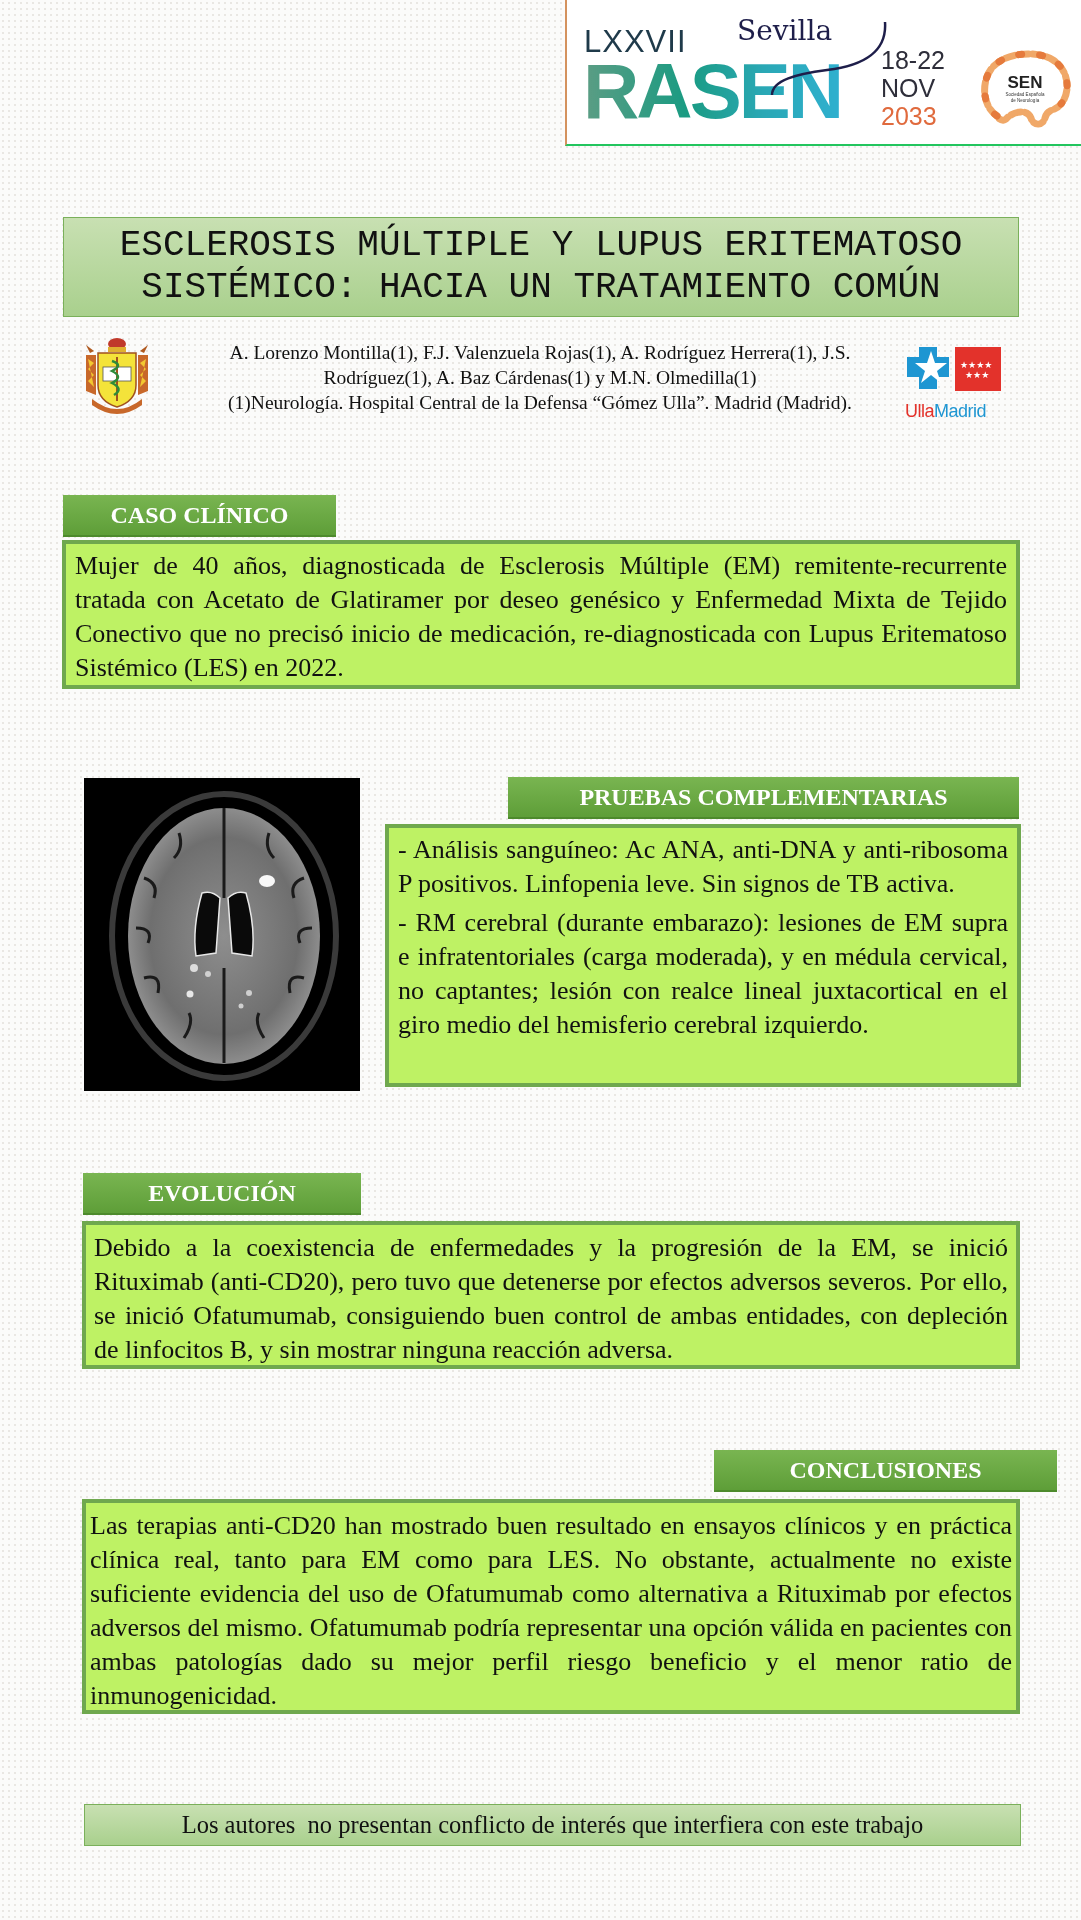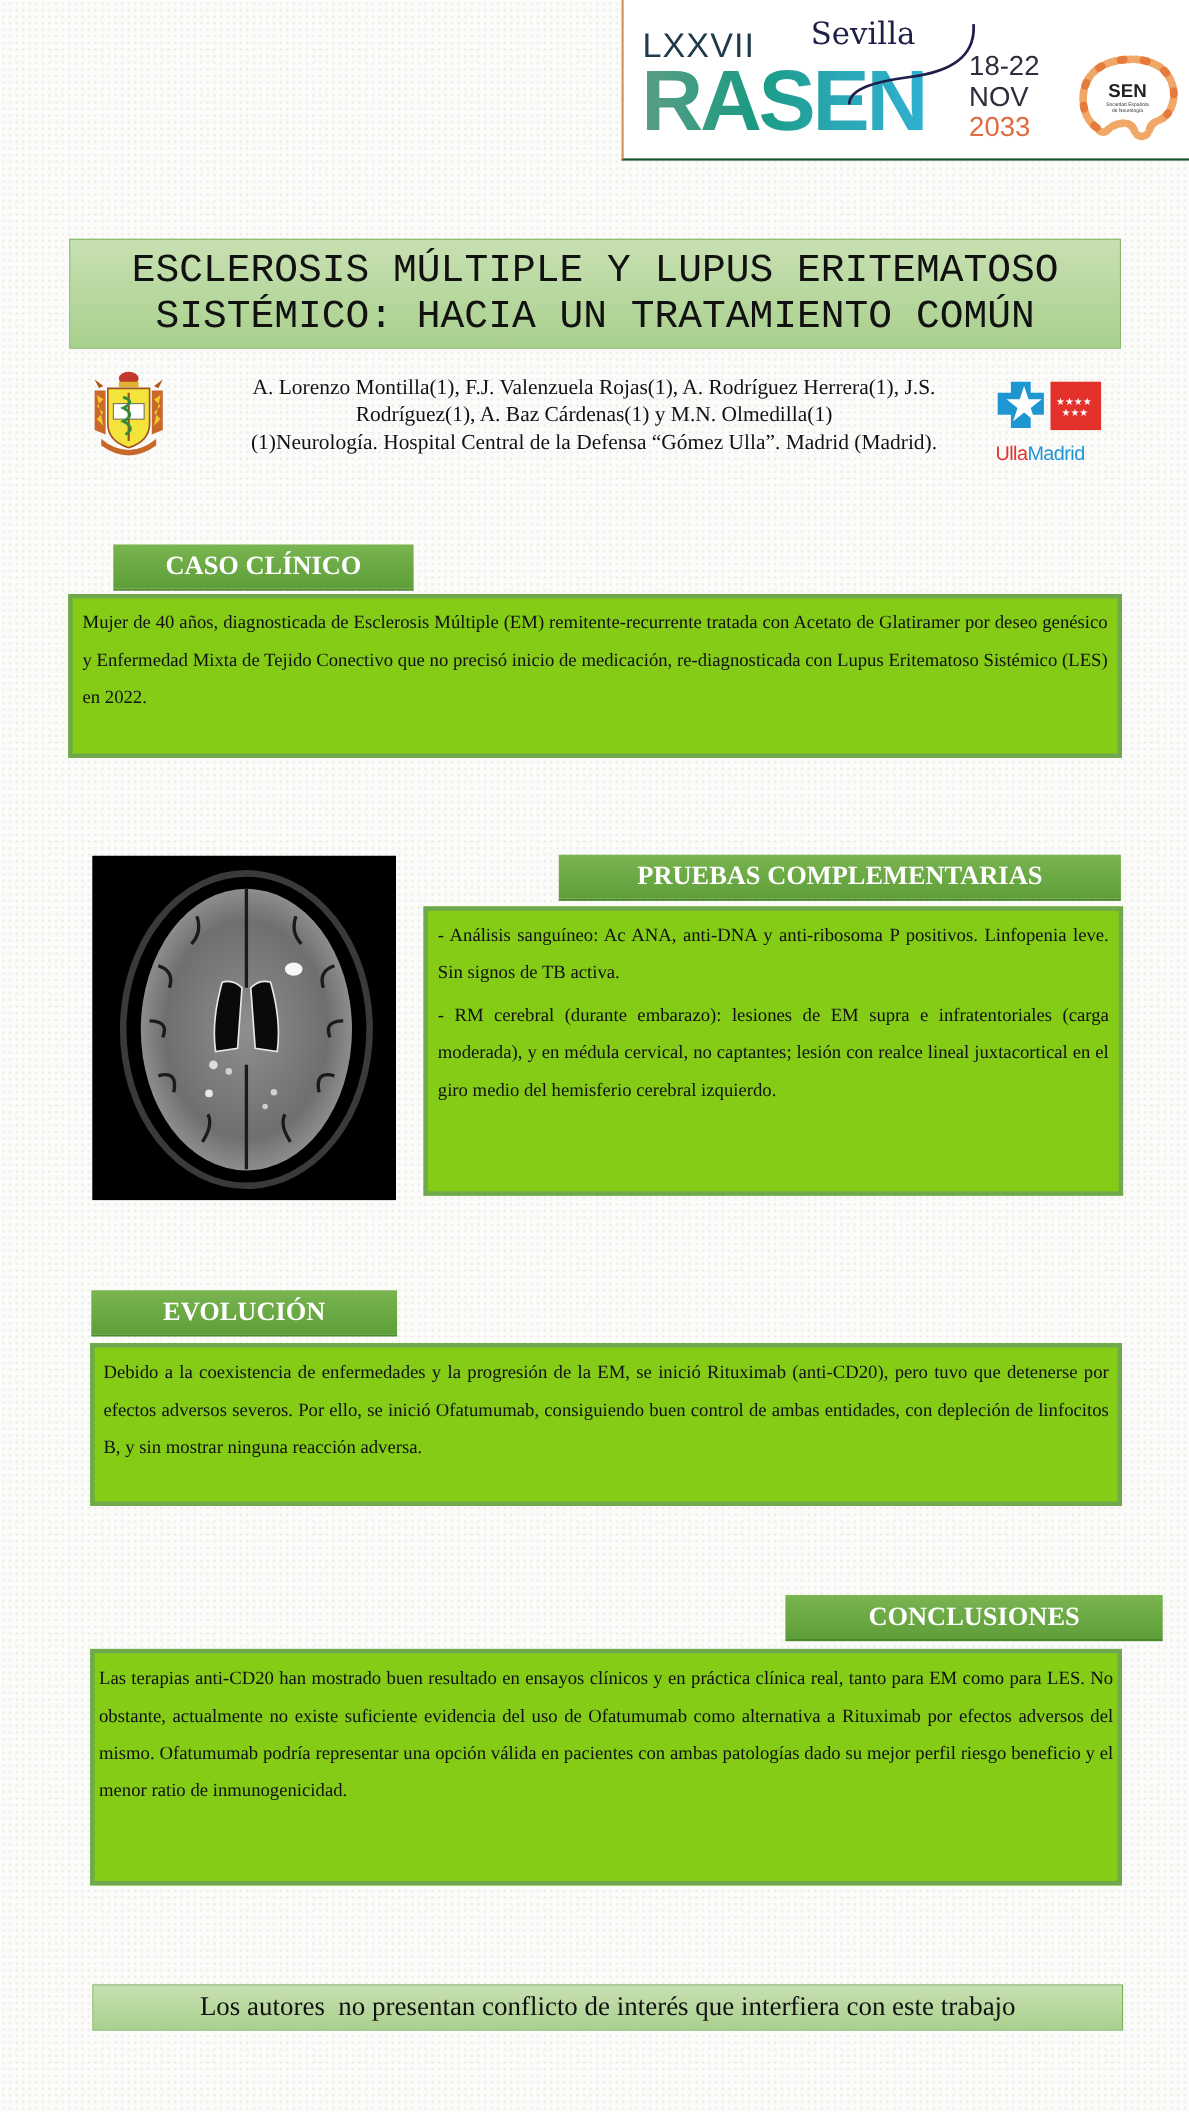--- a/index.html
+++ b/index.html
@@ -10,21 +10,21 @@
       background-size: 6px 6px;
       font-family: "Liberation Serif", serif;
       color: #111;
     }
     .abs { position: absolute; }
 
     
     #banner {
       left: 565px; top: 0; width: 516px; height: 146px;
       background: #fff;
-      border-left: 2px solid #d4925e; border-bottom: 2px solid #14532d;
+      border-left: 2px solid #d4925e; border-bottom: 2px solid #22c55e;
       box-sizing: border-box;
     }
     #banner .lxxvii { left: 17px; top: 24px; font-family: "Liberation Sans", sans-serif; font-size: 31px; color: #1f3a4a; letter-spacing: 1px; font-weight: 300;}
     #banner .rasen {
       left: 16px; top: 52px; font-family: "Liberation Sans", sans-serif; font-weight: bold;
       font-size: 78px; line-height: 78px; letter-spacing: -3px;
       background: linear-gradient(90deg, #5c9d84 0%, #1a9b82 40%, #2aa8b5 70%, #2fb0cf 100%);
       -webkit-background-clip: text; background-clip: text; color: transparent;
     }
     #banner .sevilla { left: 170px; top: 14px; font-family: "DejaVu Serif", serif; font-size: 28px; color: #1e1e4a; }
@@ -51,26 +51,26 @@
     #salud { left: 905px; top: 343px; width: 110px; height: 75px; }
 
     
     .sec-head {
       background: linear-gradient(180deg, #79b551 0%, #5e9e38 100%);
       color: #fff; font-weight: bold; font-size: 24px;
       display: flex; align-items: center; justify-content: center;
       box-sizing: border-box; border-bottom: 2px solid #4d8a2c;
     }
     .sec-box {
-      background: #84cc16; border: 4px solid #6fa84e; box-sizing: border-box;
-      font-size: 17px; line-height: 34px; text-align: justify;
+      background: #bef264; border: 4px solid #6fa84e; box-sizing: border-box;
+      font-size: 26px; line-height: 34px; text-align: justify;
       padding: 5px 9px;
     }
 
-    #h-caso { left: 63px; top: 495px; width: 273px; height: 42px; margin-left: 40px; }
+    #h-caso { left: 63px; top: 495px; width: 273px; height: 42px; }
     #b-caso { left: 62px; top: 540px; width: 958px; height: 149px; }
 
     #mri { left: 84px; top: 778px; width: 276px; height: 313px; background: #000; }
     #h-pruebas { left: 508px; top: 777px; width: 511px; height: 42px; }
     #b-pruebas { left: 385px; top: 824px; width: 636px; height: 263px; padding: 5px 9px; line-height: 34px; }
     #b-pruebas p { margin: 0 0 5px 0; }
 
     #h-evol { left: 83px; top: 1173px; width: 278px; height: 42px; }
     #b-evol { left: 82px; top: 1221px; width: 938px; height: 148px; padding: 6px 8px; }
 

